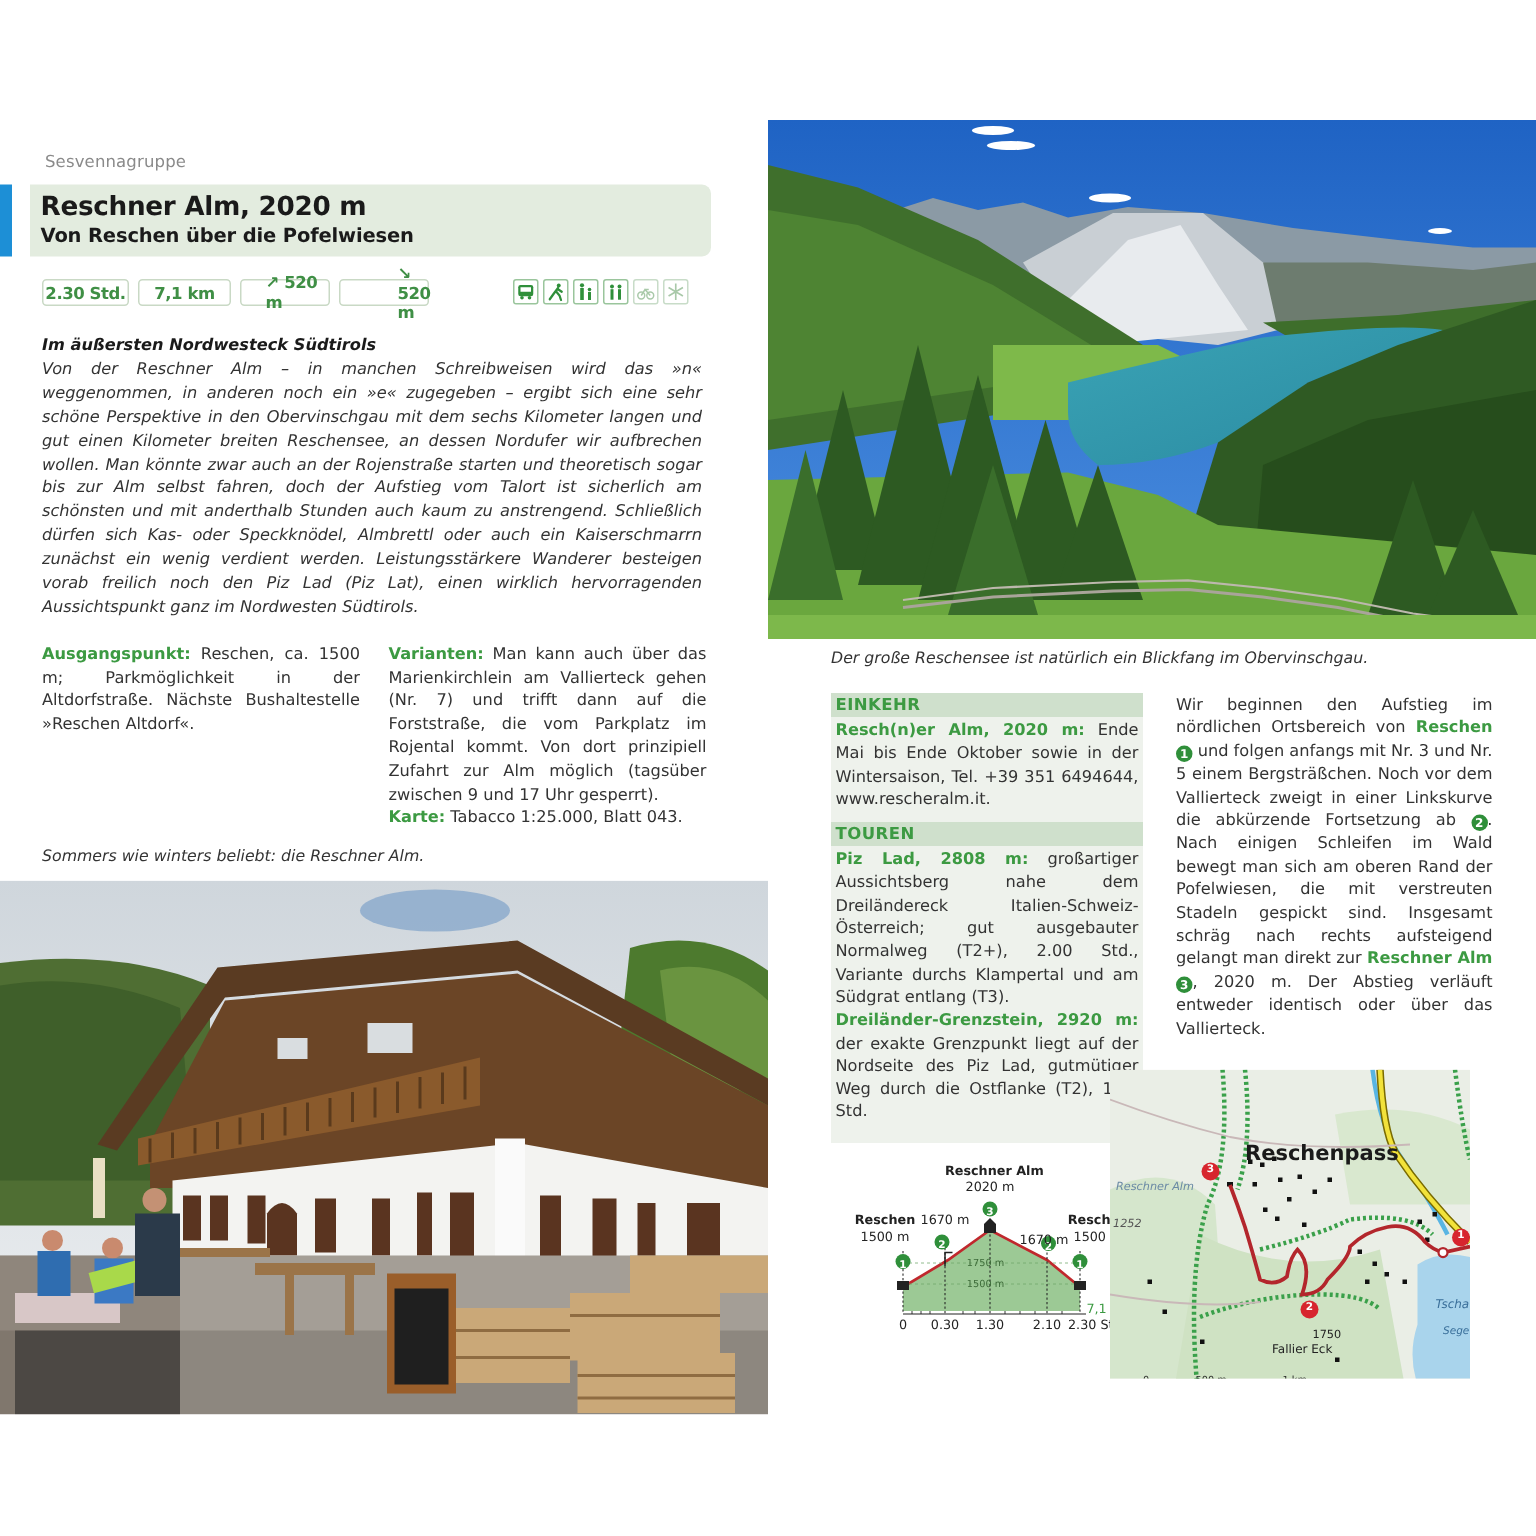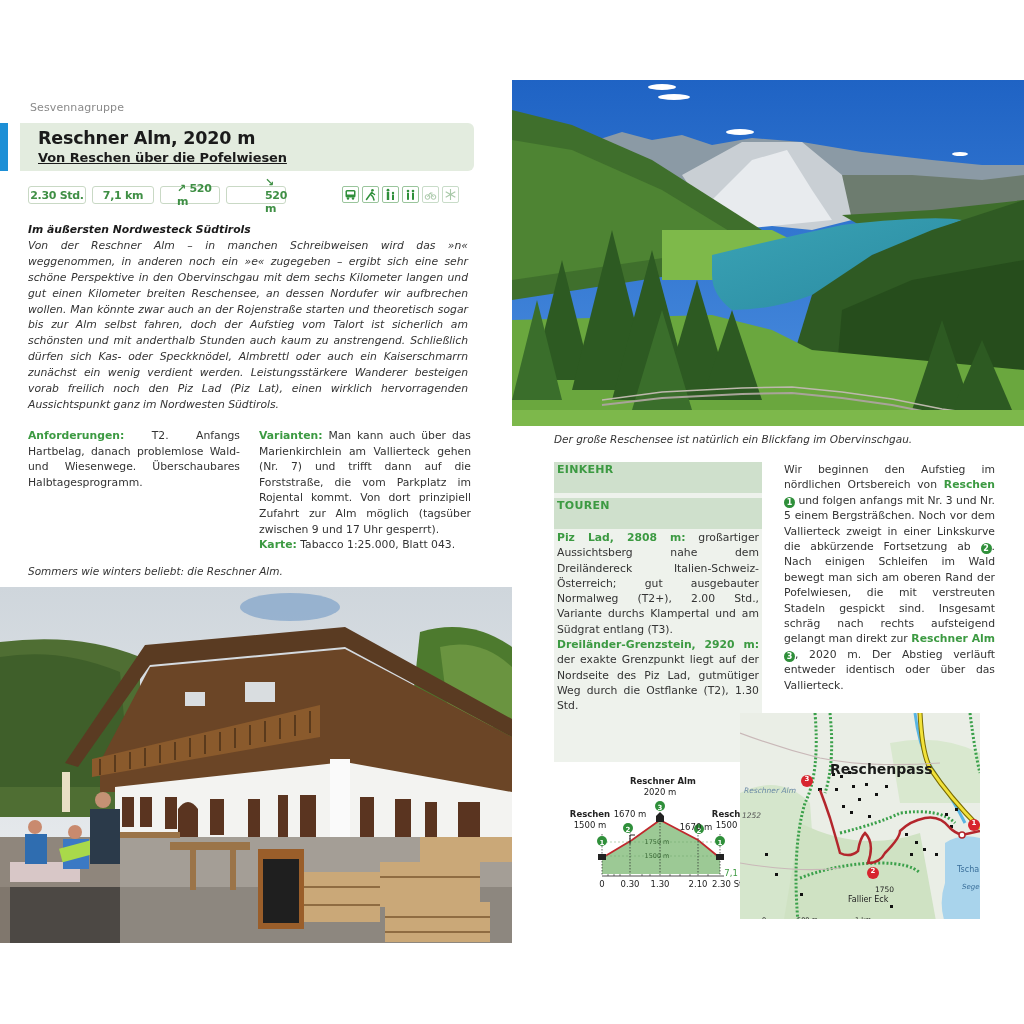--- a/index.html
+++ b/index.html
@@ -4,23 +4,23 @@
 <style>
   * { box-sizing: border-box; margin: 0; padding: 0; }
   html, body { width: 1024px; height: 1024px; background: #ffffff; overflow: hidden; }
   body { position: relative; font-family: "DejaVu Sans", "Liberation Sans", sans-serif; color: #2a2a2a; }
 
   .abs { position: absolute; }
 
   
   .section-label { left: 30px; top: 101px; font-size: 11px; color: #8a8a8a; letter-spacing: 0.1px; }
   .tour-tab { left: 0; top: 123px; width: 8px; height: 48px; background: #1d8fd6; }
-  .title-box { left: 20px; top: 123px; width: 454px; height: 48px; background: #e3ecdf; border-radius: 0 6px 6px 0; padding: 4px 0 0 18px; }
+  .title-box { left: 20px; top: 123px; width: 454px; height: 48px; background: #e3ecdf; border-radius: 0 6px 6px 0; padding: 4px 0 0 7px; }
   .title-box .t1 { font-size: 17.5px; font-weight: bold; color: #1a1a1a; line-height: 22px; letter-spacing: -0.2px; }
-  .title-box .t2 { font-size: 13px; font-weight: bold; color: #1a1a1a; line-height: 17px; letter-spacing: -0.1px; text-decoration: underline; }
+  .title-box .t2 { font-size: 13px; font-weight: bold; color: #1a1a1a; line-height: 17px; letter-spacing: -0.1px; }
 
   .stat-row { left: 28px; top: 186px; display: flex; gap: 6px; }
   .stat { height: 18px; border: 1px solid #c9d9c5; border-radius: 3px; font-size: 11px; font-weight: bold; color: #3f8f45; display: flex; align-items: center; justify-content: center; letter-spacing: -0.3px; }
   .stat.s1 { width: 58px; } .stat.s2 { width: 62px; } .stat.s3 { width: 60px; padding-left: 16px; } .stat.s4 { width: 60px; padding-left: 40px; }
 
   .icon-row { left: 342px; top: 186px; display: flex; gap: 3px; }
   .sym { width: 17px; height: 17px; border: 1px solid #9ac59c; border-radius: 2px; display: flex; align-items: center; justify-content: center; }
   .sym svg { width: 13px; height: 13px; }
   .sym.faded { border-color: #c8dcc8; }
 
@@ -33,21 +33,21 @@
 
   .cap-left { left: 28px; top: 565px; font-size: 10.5px; font-style: italic; color: #333; }
 
   .photo-alm { left: 0; top: 587px; width: 512px; height: 356px; overflow: hidden; }
 
   
   .photo-lake { left: 512px; top: 80px; width: 512px; height: 346px; overflow: hidden; }
   .cap-right { left: 554px; top: 433px; font-size: 10.5px; font-style: italic; color: #333; }
 
   .infobox { left: 554px; top: 462px; width: 208px; height: 300px; background: #eef2ec; }
-  .ib-head { height: 31px; background: #cfe0cc; color: #3c9a42; font-weight: bold; font-size: 11px; padding-left: 3px; line-height: 15px; letter-spacing: 0.3px; }
+  .ib-head { height: 16px; background: #cfe0cc; color: #3c9a42; font-weight: bold; font-size: 11px; padding-left: 3px; line-height: 15px; letter-spacing: 0.3px; }
   .ib-body { padding: 1px 3px 3px 3px; font-size: 10.8px; line-height: 15.3px; color: #333; text-align: justify; }
   .ib-body .k { color: #3c9a42; font-weight: bold; }
   .ib-gap { height: 5px; }
 
   .route-text { left: 784px; top: 462px; width: 211px; font-size: 10.8px; line-height: 15.4px; color: #333; text-align: justify; }
   .route-text .k { color: #3c9a42; font-weight: bold; }
   .wp { display: inline-block; width: 11px; height: 11px; border-radius: 50%; background: #2f8f3a; color: #fff; font-size: 8px; font-weight: bold; text-align: center; line-height: 11px; vertical-align: -1px; }
 
   .profile { left: 562px; top: 772px; width: 200px; height: 120px; }
   .profile .lbl { position: absolute; font-size: 8.5px; color: #222; text-align: center; line-height: 10px; white-space: nowrap; }
@@ -116,21 +116,21 @@
       </svg>
   </div>
 </div>
 
 <div class="abs intro">
   <span class="lead">Im äußersten Nordwesteck Südtirols</span>
   <span>Von der Reschner Alm – in manchen Schreibweisen wird das »n« weggenommen, in anderen noch ein »e« zugegeben – ergibt sich eine sehr schöne Perspektive in den Obervinschgau mit dem sechs Kilometer langen und gut einen Kilometer breiten Reschensee, an dessen Nordufer wir aufbrechen wollen. Man könnte zwar auch an der Rojenstraße starten und theoretisch sogar bis zur Alm selbst fahren, doch der Aufstieg vom Talort ist sicherlich am schönsten und mit anderthalb Stunden auch kaum zu anstrengend. Schließlich dürfen sich Kas- oder Speckknödel, Almbrettl oder auch ein Kaiserschmarrn zunächst ein wenig verdient werden. Leistungsstärkere Wanderer besteigen vorab freilich noch den Piz Lad (Piz Lat), einen wirklich hervorragenden Aussichtspunkt ganz im Nordwesten Südtirols.</span>
 </div>
 
 <div class="abs facts c1">
-  <div><span class="k">Anforderungen:</span><span> T2. Anfangs Hartbelag, danach problemlose Wald- und Wiesenwege. Überschaubares Halbtagesprogramm.</span></div>
+  <div><span class="k">Ausgangspunkt:</span><span> Reschen, ca. 1500 m; Parkmöglichkeit in der Altdorfstraße. Nächste Bushaltestelle »Reschen Altdorf«.</span></div>
 </div>
 
 <div class="abs facts c2">
   <div><span class="k">Varianten:</span><span> Man kann auch über das Marienkirchlein am Vallierteck gehen (Nr. 7) und trifft dann auf die Forststraße, die vom Parkplatz im Rojental kommt. Von dort prinzipiell Zufahrt zur Alm möglich (tagsüber zwischen 9 und 17 Uhr gesperrt).</span></div>
   <div><span class="k">Karte:</span><span> Tabacco 1:25.000, Blatt 043.</span></div>
 </div>
 
 <div class="abs cap-left">Sommers wie winters beliebt: die Reschner Alm.</div>
 
 <div class="abs photo-alm">
@@ -264,20 +264,23 @@
     <path d="M90 325 L150 318 L190 316 L230 314 L280 313 L330 318 L380 325 L430 335 L512 346" stroke="#a9a49a" stroke-width="2" fill="none"></path>
     <path d="M90 320 L150 312 L190 310 L230 308 L280 307 L330 312 L380 319 L430 329 L512 340" stroke="#bdb8ad" stroke-width="1.5" fill="none"></path>
     <rect x="0" y="330" width="512" height="16" fill="#7db84b"></rect>
   </svg>
 </div>
 
 <div class="abs cap-right">Der große Reschensee ist natürlich ein Blickfang im Obervinschgau.</div>
 
 <div class="abs infobox">
   <div class="ib-head">EINKEHR</div>
+  <div class="ib-body">
+    <span class="k">Resch(n)er Alm, 2020 m:</span><span> Ende Mai bis Ende Oktober sowie in der Wintersaison, Tel. +39 351 6494644, www.rescheralm.it.</span>
+  </div>
   <div class="ib-gap"></div>
   <div class="ib-head">TOUREN</div>
   <div class="ib-body">
     <div><span class="k">Piz Lad, 2808 m:</span><span> großartiger Aussichtsberg nahe dem Dreiländereck Italien-Schweiz-Österreich; gut ausgebauter Normalweg (T2+), 2.00 Std., Variante durchs Klampertal und am Südgrat entlang (T3).</span></div>
     <div><span class="k">Dreiländer-Grenzstein, 2920 m:</span><span> der exakte Grenzpunkt liegt auf der Nordseite des Piz Lad, gutmütiger Weg durch die Ostflanke (T2), 1.30 Std.</span></div>
   </div>
 </div>
 
 <div class="abs route-text">
   <span>Wir beginnen den Aufstieg im nördlichen Ortsbereich von </span><span class="k">Reschen</span> <span class="wp">1</span><span> und folgen anfangs mit Nr. 3 und Nr. 5 einem Bergsträßchen. Noch vor dem Vallierteck zweigt in einer Linkskurve die abkürzende Fortsetzung ab </span><span class="wp">2</span><span>. Nach einigen Schleifen im Wald bewegt man sich am oberen Rand der Pofelwiesen, die mit verstreuten Stadeln gespickt sind. Insgesamt schräg nach rechts aufsteigend gelangt man direkt zur </span><span class="k">Reschner Alm</span> <span class="wp">3</span><span>, 2020 m. Der Abstieg verläuft entweder identisch oder über das Vallierteck.</span>
@@ -408,21 +411,21 @@
     <line x1="25" y1="215" x2="110" y2="215" stroke="#222" stroke-width="1"></line>
     <line x1="25" y1="212" x2="25" y2="218" stroke="#222"></line>
       <line x1="67" y1="212" x2="67" y2="218" stroke="#222"></line>
       <line x1="110" y1="212" x2="110" y2="218" stroke="#222"></line>
   </svg>
   <div style="position:absolute;left:90px;top:48px;font-size:14px;font-weight:bold;color:#1a1a1a;">Reschenpass</div>
   <div style="position:absolute;left:4px;top:73px;font-size:7.5px;font-style:italic;color:#6b8aa5;">Reschner Alm</div>
   <div style="position:absolute;left:2px;top:98px;font-size:7.5px;font-style:italic;color:#555;text-align:right;">1252</div>
   <div style="position:absolute;left:135px;top:172px;font-size:7.5px;color:#222;">1750</div>
   <div style="position:absolute;left:108px;top:182px;font-size:8px;color:#222;">Fallier Eck</div>
-  <div style="position:absolute;left:217px;top:152px;font-size:8px;color:#3a6f9a;text-align:right;">Tscha</div>
+  <div style="position:absolute;left:217px;top:152px;font-size:8px;font-style:italic;color:#3a6f9a;text-align:right;">Tscha</div>
   <div style="position:absolute;left:222px;top:170px;font-size:7px;font-style:italic;color:#3a6f9a;">Sege</div>
   <div style="position:absolute;left:22px;top:203px;font-size:6.5px;color:#222;">0</div>
   <div style="position:absolute;left:57px;top:203px;font-size:6.5px;color:#222;">500 m</div>
   <div style="position:absolute;left:100px;top:203px;font-size:6.5px;color:#222;margin-left:15px;">1 km</div>
   <div style="position:absolute;left:64px;top:62px;width:6px;text-align:center;font-size:7px;font-weight:bold;color:#fff;">3</div>
   <div style="position:absolute;left:130px;top:154px;width:6px;text-align:center;font-size:7px;font-weight:bold;color:#fff;">2</div>
   <div style="position:absolute;left:231px;top:106px;width:6px;text-align:center;font-size:7px;font-weight:bold;color:#fff;">1</div>
 </div>
 
 </body></html>

